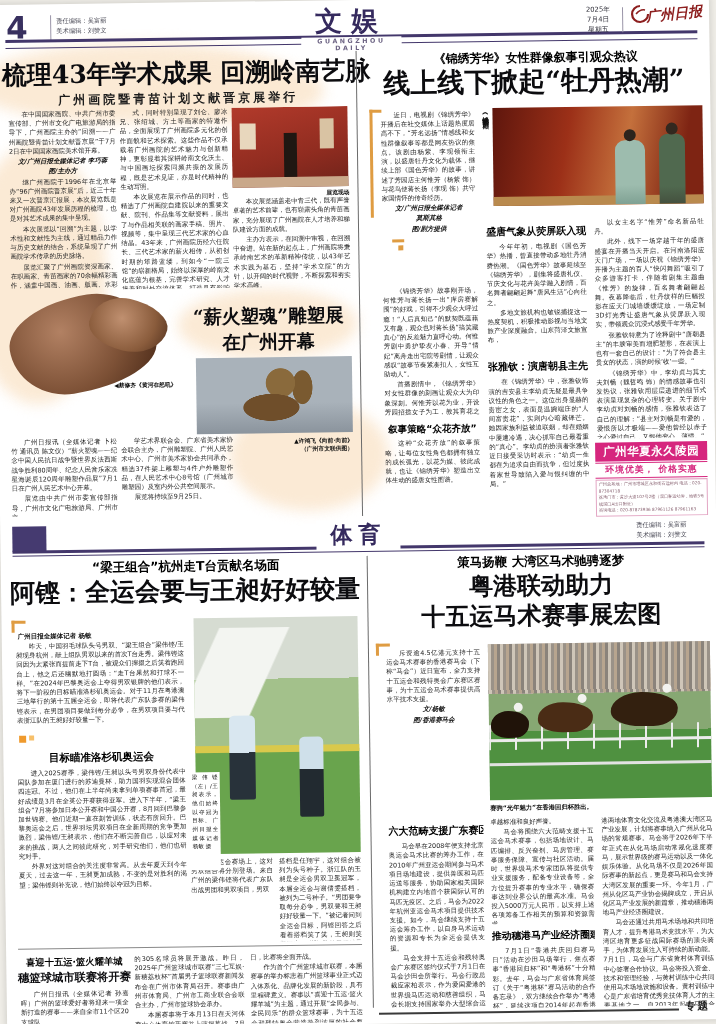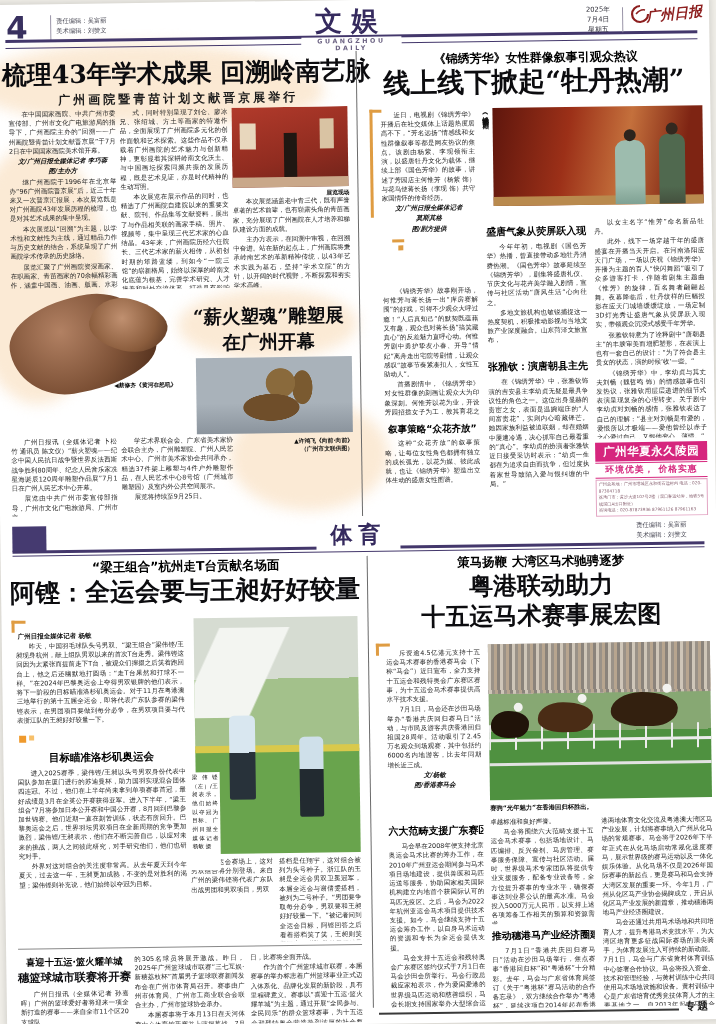--- a/index.html
+++ b/index.html
@@ -212,21 +212,21 @@
         <p>首播剧情中，《锦绣芳华》对女性群像的刻画让观众大为印象深刻。何惟芳以花为业，开设芳园招揽女子为工，教其育花之技、授其谋生之策；县主李幼贞一边被困于深宅，一边试图在婚姻中寻回“真心”。</p>
       </div>
     <div class="csub" style="font-size:9.5px">叙事策略“众花齐放”</div>
     <div class="clip" style="height:70px">
         <p>这种“众花齐放”的叙事策略，让每位女性角色都拥有独立的成长弧光，以花为媒、彼此成就，也让《锦绣芳华》塑造出立体生动的盛唐女性图谱。</p>
       </div>
   </div>
   <div class="col" style="left:490px;top:222px;width:100px;height:294px">
     <div class="csub" style="font-size:10px">盛唐气象从荧屏跃入现实</div>
     <div class="clip" style="height:112px">
-        <p>今年年初，电视剧《国色芳华》热播，曾直接带动多地牡丹消费热潮。《国色芳华》故事延续至《锦绣芳华》，剧集将盛唐礼仪、节庆文化与花卉美学融入剧情，宣传与社区活动“唐风生活”心向往之。</p>
+        <p>今年年初，电视剧《国色芳华》热播，曾直接带动多地牡丹消费热潮。《国色芳华》故事延续至《锦绣芳华》，剧集将盛唐礼仪、节庆文化与花卉美学融入剧情，百名舞者翩翩起舞“唐风生活”心向往之。</p>
         <p>多地文旅机构也敏锐捕捉这一热度契机，积极推动影视与当地文旅产业深度融合。山东菏泽文旅宣布，</p>
       </div>
     <div class="csub" style="font-size:10px">张雅钦：演唐朝县主先增肥</div>
     <div class="clip" style="height:132px">
         <p>在《锦绣芳华》中，张雅钦饰演的吉安县主李幼贞无疑是最具争议性的角色之一。这位出身显赫的贵宦之女，表面是温婉端庄的“人间富贵花”，实则内心暗藏锋芒。她因家族利益被迫联姻，却在婚姻中屡遭冷遇，决心抓牢自己最看重的“真心”。李幼贞的扮演者张雅钦近日接受采访时表示：“幼贞一生都在为追求自由而抗争，但过度执着家世导致陷入爱与恨纠缠的中局。”</p>
       </div>
   </div>
   <div class="col" style="left:598px;top:222px;width:110px;height:220px">
     <p>以女主名字“惟芳”命名新品牡丹。</p>
     <p>此外，线下一场穿越千年的盛唐盛宴在开播当天开启。在河南洛阳应天门广场，一场以庆祝《锦绣芳华》开播为主题的百人“快闪舞蹈”吸引了众多游客打卡，伴随着剧集主题曲《惟芳》的旋律，百名舞者翩翩起舞。夜幕降临后，牡丹纹样的巨幅投影在应天门城墙缓缓绽放，一场定制3D灯光秀让盛唐气象从荧屏跃入现实，带领观众沉浸式感受千年芳华。</p>
@@ -303,21 +303,20 @@
   </div>
 
   <div class="abs k" style="left:372px;top:556px;width:336px;font-size:12.5px">策马扬鞭 大湾区马术驰骋逐梦</div>
   <div class="abs hl" style="left:372px;top:572px;width:336px;font-size:24px">粤港联动助力</div>
   <div class="abs hl" style="left:372px;top:602px;width:336px;font-size:24px">十五运马术赛事展宏图</div>
   <div class="obr" style="left:374px;top:644px;width:14px;height:2.5px"></div>
   <div class="obr" style="left:374px;top:644px;width:2.5px;height:12px"></div>
 
   <div class="col" style="left:384px;top:650px;width:94px;height:150px">
     <p>斥资逾4.5亿港元支持十五运会马术赛事的香港赛马会（下称“马会”）近日宣布，全力支持十五运会和残特奥会广东赛区赛事，为十五运会马术赛事提供高水平技术支援。</p>
-    <p>7月1日，马会还在沙田马场举办“香港共庆回归赛马日”活动，与市民及游客共庆香港回归祖国28周年。活动吸引了2.45万名观众到场观赛，其中包括约6000名内地游客，比去年同期增长近三成。</p>
     <p class="byl">文/杨敏</p>
     <p class="byl">图/香港赛马会</p>
   </div>
 
   <div class="photo" id="ph-e">
     <i class="horse" id="h1"></i>
     <i class="horse" id="h2"></i>
     <i class="horse" id="h3"></i>
   </div>
   <div class="abs cap" style="left:486px;top:806px;width:222px;font-size:6.3px">赛驹“光年魅力”在香港回归杯胜出。</div>

